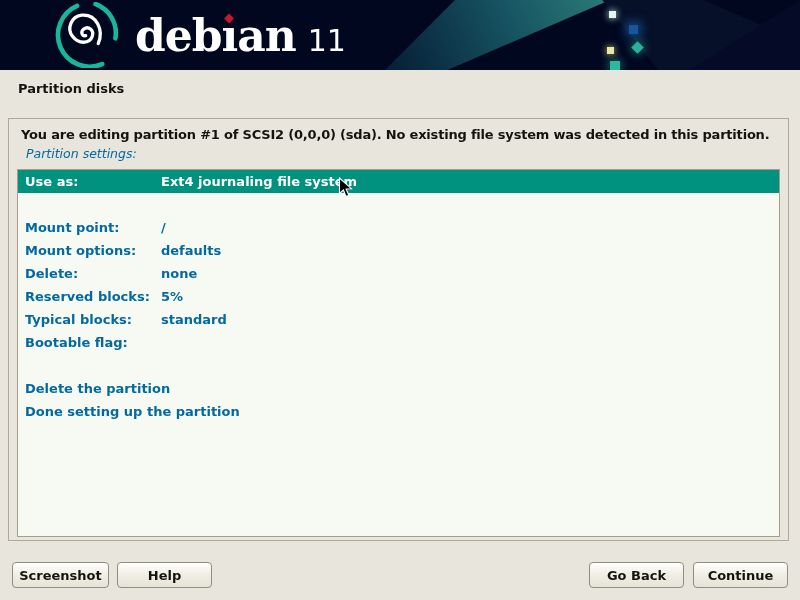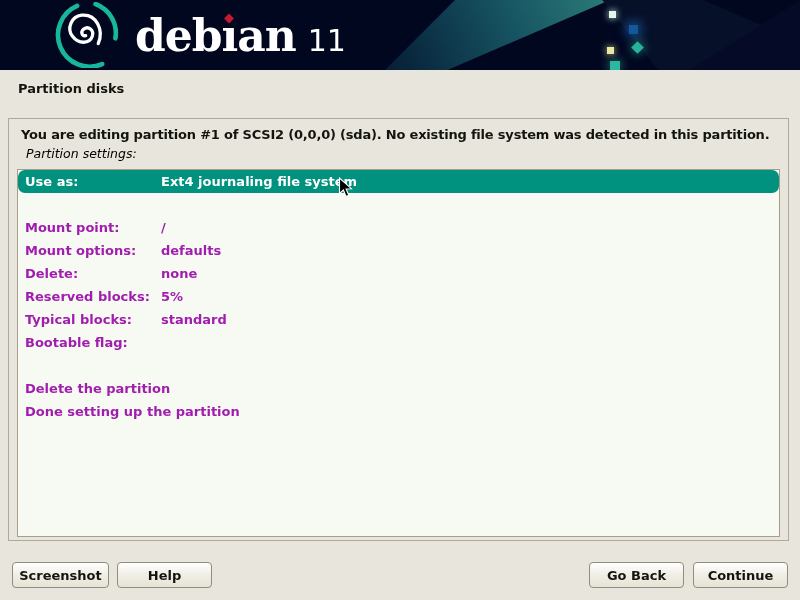--- a/index.html
+++ b/index.html
@@ -33,28 +33,28 @@
   .brand .version{font-family:"DejaVu Sans","Liberation Sans",sans-serif;
     font-weight:400;font-size:30px;letter-spacing:0;margin-left:12px;}
 
   
   .page-title{position:absolute;left:18px;top:81px;font-size:13px;font-weight:bold;color:#14140f;}
 
   .outer-frame{position:absolute;left:8px;top:118px;width:781px;height:423px;
     border:1px solid #b1a996;box-sizing:border-box;}
   .notice{position:absolute;left:12px;top:8px;width:768px;font-size:13px;font-weight:bold;
     color:#14140f;white-space:nowrap;letter-spacing:-0.2px;}
-  .subtitle{position:absolute;left:17px;top:27px;font-size:12.5px;font-style:italic;color:#000000;}
+  .subtitle{position:absolute;left:17px;top:27px;font-size:12.5px;font-style:italic;color:#0369a1;}
 
   .settings-list{position:absolute;left:8px;top:50px;width:763px;height:368px;
     border:1px solid #a69d8b;box-sizing:border-box;background:#f6faf3;overflow:hidden;}
-  .row{display:flex;height:23px;align-items:center;font-size:13px;font-weight:bold;color:#a21caf;}
+  .row{display:flex;height:23px;align-items:center;font-size:13px;font-weight:bold;color:#0369a1;}
   .row .cell-label{width:136px;padding-left:7px;flex:none;white-space:nowrap;}
   .row .cell-value{flex:1;white-space:nowrap;}
-  .row.selected{background:var(--accent,#00917f);color:#ffffff;border-radius:7px;}
+  .row.selected{background:var(--accent,#00917f);color:#ffffff;}
   .row.spacer{pointer-events:none;}
 
   
   .btn{position:absolute;top:562px;height:26px;box-sizing:border-box;
     border:1px solid #8f8d80;border-radius:4px;
     background:linear-gradient(#ffffff,#f1efe6 45%,#e6e3d7);
     box-shadow:inset 0 1px 0 #ffffff;
     display:flex;align-items:center;justify-content:center;
     font-size:13px;font-weight:bold;color:#14140f;cursor:pointer;}
   .btn-screenshot{left:12px;width:97px;}

